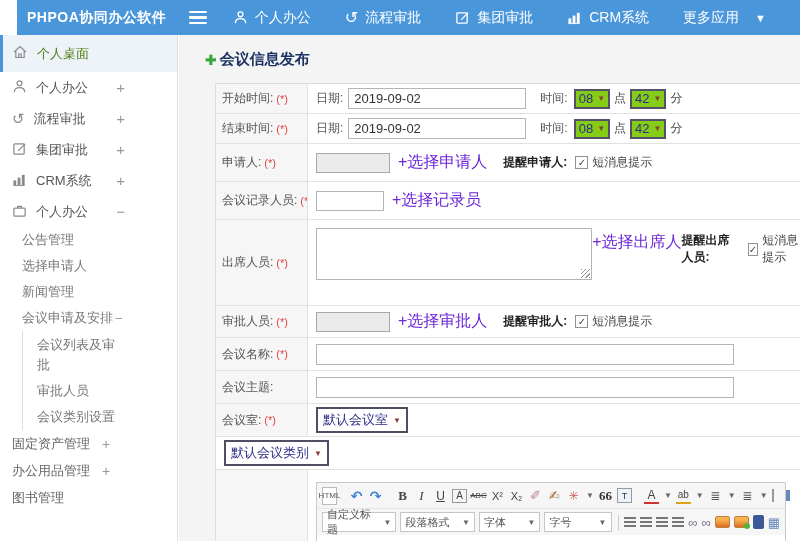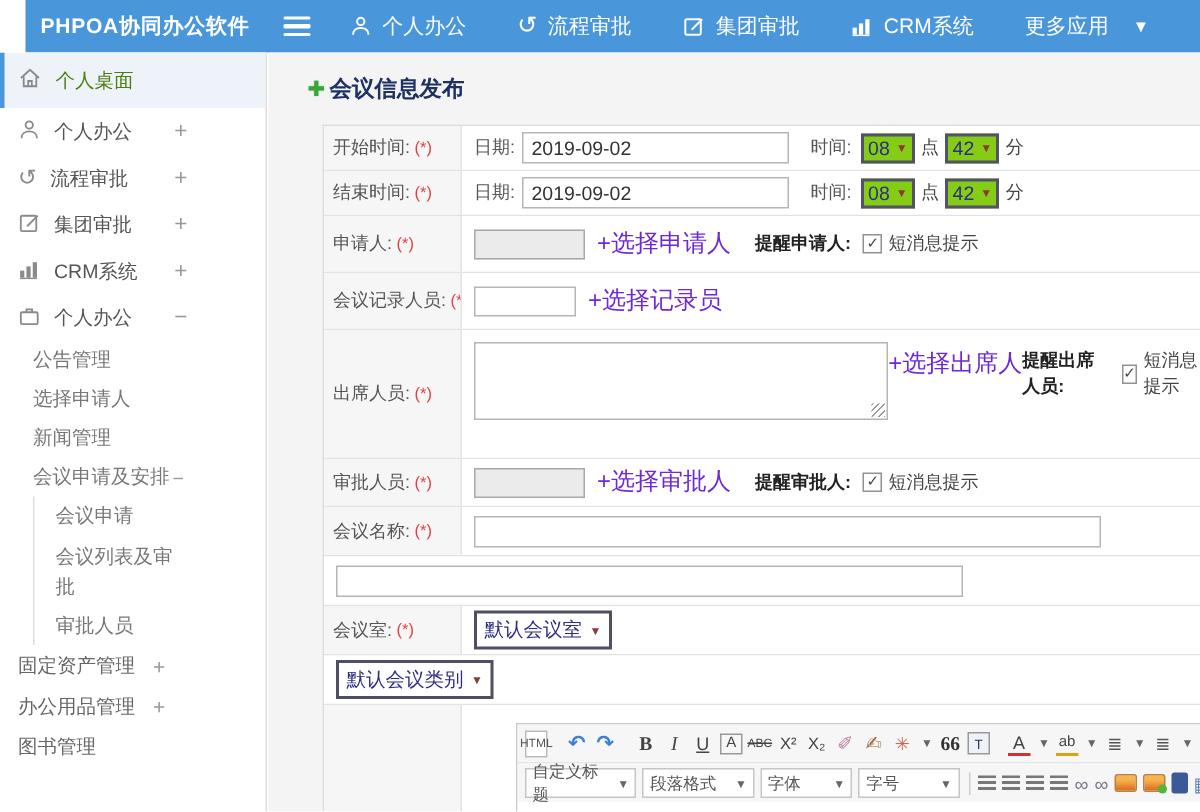--- a/index.html
+++ b/index.html
@@ -37,21 +37,21 @@
   .title-row { display:flex; align-items:center; gap:3px; padding:15px 0 0 26px; }
   .plus-ico { color:#3aa53a; font-size:14px; font-weight:bold; text-shadow:0 0 1px #7c7; }
   .page-title { font-size:15px; font-weight:bold; color:#1d3263; }
 
   .form { position:absolute; left:36px; top:48px; right:0; border-top:1px solid #ddd; border-left:1px solid #ddd; background:#fff; }
   .frow { display:flex; border-bottom:1px solid #e2e2e2; }
   .lbl { width:92px; flex-shrink:0; background:#f6f6f6; border-right:1px solid #e2e2e2; display:flex; align-items:center; padding-left:6px; font-size:12px; color:#555; white-space:nowrap; overflow:hidden; }
   .req { color:#e04343; margin-left:3px; font-size:11px; }
   .fld { flex:1; display:flex; align-items:center; padding:0 8px; background:#fff; font-size:12px; color:#555; }
   .r30{height:30px} .r38{height:38px} .r86{height:86px} .r32{height:32px} .r33{height:33px}
-  .redit{ height:71px; border-bottom:none;gap:28px; }
+  .redit{ height:71px; border-bottom:none; }
 
   .txtinput { border:1px solid #b5b5b5; height:21px; font-size:13px; color:#333; padding:0 5px; font-family:"Liberation Sans",sans-serif; background:#fff; }
   .date-in { width:178px; }
   .long-in { width:418px; }
   .gin { width:74px; height:20px; background:#ebebeb; border:1px solid #a8a8a8; margin-right:4px; }
   .win { width:68px; height:20px; background:#fff; border:1px solid #b5b5b5; margin-right:4px; }
   .flbl { margin-right:5px; }
   .tlbl { margin-left:14px; margin-right:6px; }
   .tsel { display:inline-flex; align-items:center; gap:4px; border:2px solid #52526b; background:#84cc16; color:#2d2d86; font-size:13px; height:20px; padding:0 3px; cursor:pointer; }
   .tsel .caret { color:#8b3a3a; font-size:8px; }
@@ -222,28 +222,28 @@
       <span>选择申请人</span>
     </div>
   <div class="sub1">
       <span>新闻管理</span>
     </div>
   <div class="sub1">
     <span>会议申请及安排</span>
     <span class="expand">−</span>
   </div>
   <div class="sub2wrap">
-    <div class="sub2">
-        <span>会议申请</span>
-      </div>
     <div class="sub2 wrap2">
         <span>会议列表及审批</span>
       </div>
     <div class="sub2">
         <span>审批人员</span>
+      </div>
+    <div class="sub2">
+        <span>会议类别设置</span>
       </div>
   </div>
   <div class="side-bot">
     <span>固定资产管理</span>
     <span class="expand">+</span>
   </div>
   <div class="side-bot">
     <span>办公用品管理</span>
     <span class="expand">+</span>
   </div>
@@ -368,20 +368,23 @@
       <div class="lbl">
         <span>会议名称:</span>
         <span class="req">(*)</span>
       </div>
       <div class="fld">
         <input class="txtinput long-in" style="">
       </div>
     </div>
 
     <div class="frow r33">
+      <div class="lbl">
+        <span>会议主题:</span>
+      </div>
       <div class="fld">
         <input class="txtinput long-in" style="">
       </div>
     </div>
 
     <div class="frow r33">
       <div class="lbl">
         <span>会议室:</span>
         <span class="req">(*)</span>
       </div>

